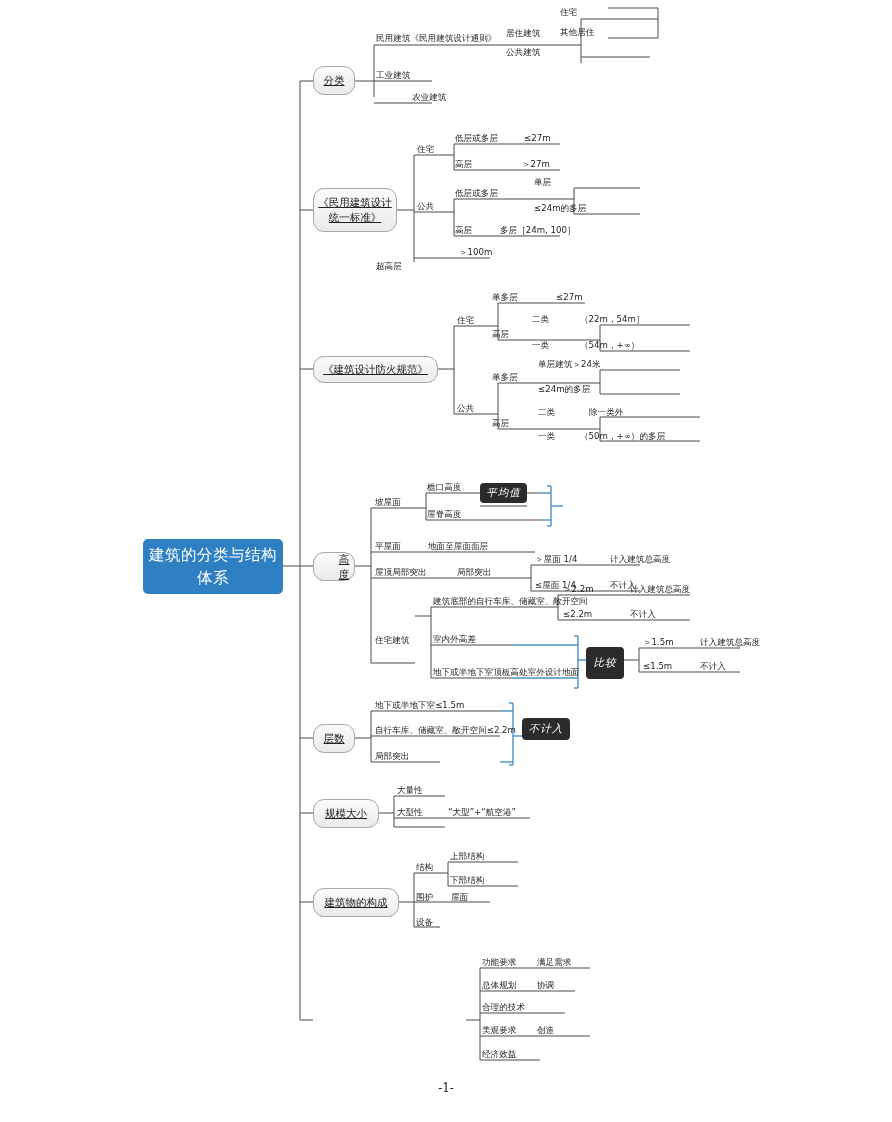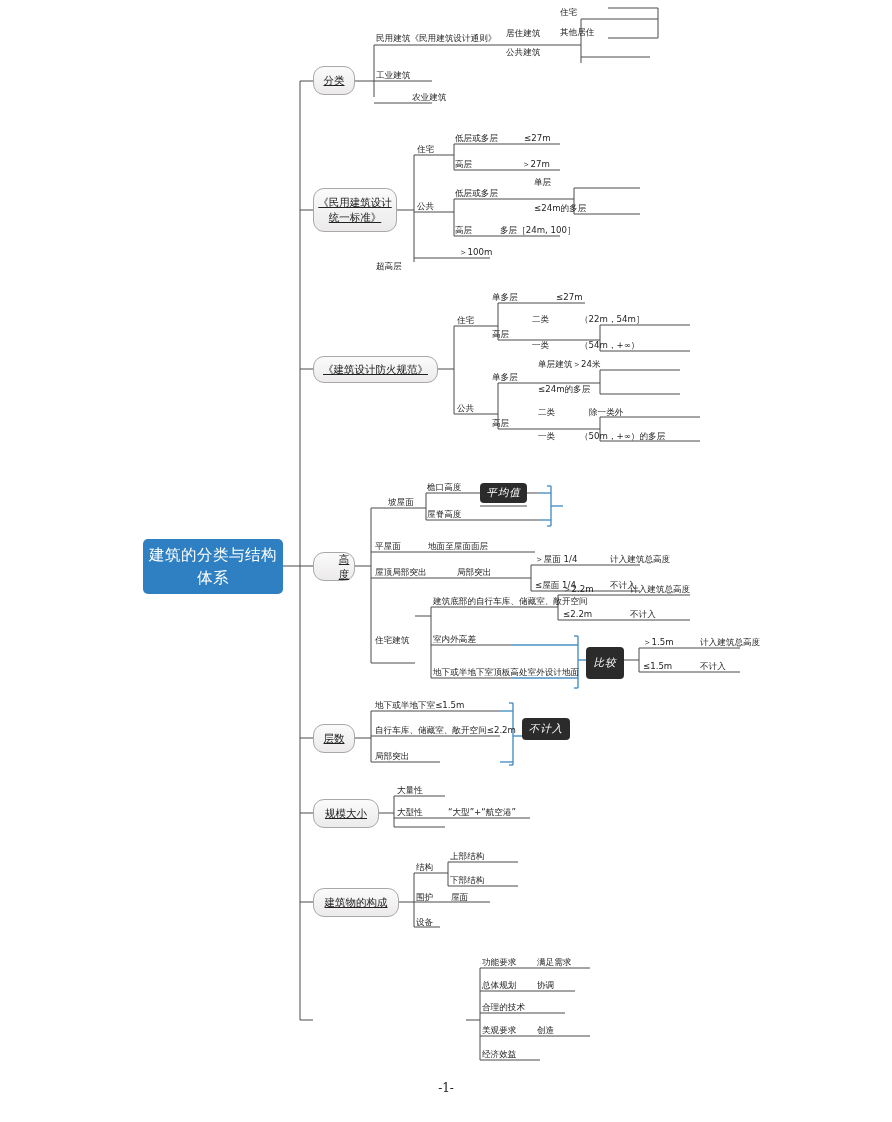--- a/index.html
+++ b/index.html
@@ -296,21 +296,21 @@
   <div class="lbl" style="left:457px;top:404px;">公共</div>
   <div class="lbl" style="left:492px;top:373px;">单多层</div>
   <div class="lbl" style="left:538px;top:360px;">单层建筑＞24米</div>
   <div class="lbl" style="left:538px;top:385px;">≤24m的多层</div>
   <div class="lbl" style="left:492px;top:419px;">高层</div>
   <div class="lbl" style="left:538px;top:408px;">二类</div>
   <div class="lbl" style="left:589px;top:408px;">除一类外</div>
   <div class="lbl" style="left:538px;top:432px;">一类</div>
   <div class="lbl" style="left:580px;top:432px;">（50m，+∞）的多层</div>
 
-  <div class="lbl" style="left:375px;top:498px;margin-left:13px;">坡屋面</div>
+  <div class="lbl" style="left:375px;top:498px;">坡屋面</div>
   <div class="lbl" style="left:427px;top:483px;">檐口高度</div>
   <div class="lbl" style="left:427px;top:510px;">屋脊高度</div>
   <div class="lbl" style="left:375px;top:542px;">平屋面</div>
   <div class="lbl" style="left:428px;top:542px;">地面至屋面面层</div>
   <div class="lbl" style="left:375px;top:568px;">屋顶局部突出</div>
   <div class="lbl" style="left:457px;top:568px;">局部突出</div>
   <div class="lbl" style="left:535px;top:555px;">＞屋面 1/4</div>
   <div class="lbl" style="left:610px;top:555px;">计入建筑总高度</div>
   <div class="lbl" style="left:535px;top:581px;">≤屋面 1/4</div>
   <div class="lbl" style="left:610px;top:581px;">不计入</div>

